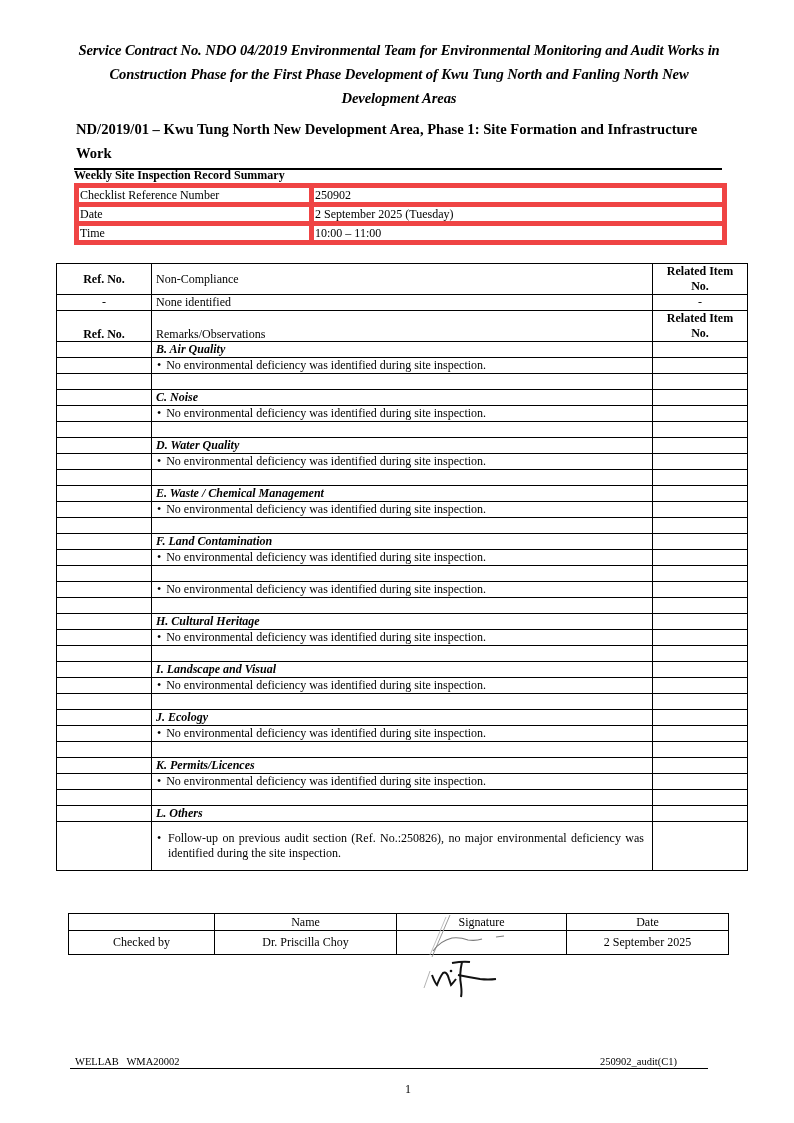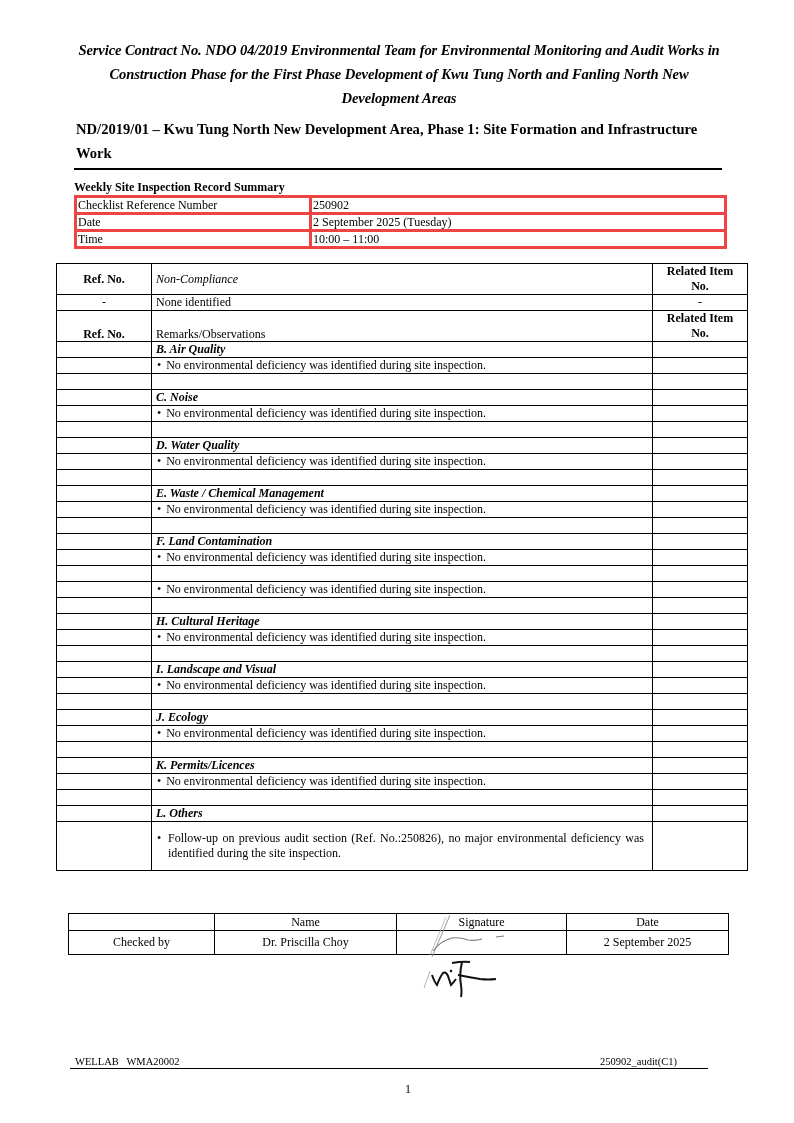--- a/index.html
+++ b/index.html
@@ -4,35 +4,35 @@
 <style>
   * { box-sizing: border-box; margin: 0; padding: 0; }
   html, body { width: 794px; height: 1123px; background: #ffffff; }
   body { position: relative; font-family: "Liberation Serif", serif; color: #000; overflow: hidden; }
 
   .header { position: absolute; left: 76px; top: 38px; width: 646px; }
   .header .title { font-style: italic; font-weight: bold; font-size: 14.6px; line-height: 24px; letter-spacing: -0.1px; text-align: center; }
   .header .subtitle { font-weight: bold; font-size: 14.6px; line-height: 24px; margin-top: 7px; }
   .header-rule { position: absolute; left: 74px; top: 168px; width: 648px; border-top: 2px solid #000; }
 
-  .summary { position: absolute; left: 74px; top: 180px; width: 693px; }
+  .summary { position: absolute; left: 74px; top: 168px; width: 693px; }
   .summary .caption { font-weight: bold; font-size: 12px; line-height: 15px; }
   table { border-collapse: collapse; }
   .summary table { width: 653px; font-size: 12px; }
-  .summary td { border: 3px solid #ef4444; height: 16px; line-height: 14px; padding: 0 1px; vertical-align: top; }
+  .summary td { border: 5px solid #ef4444; height: 16px; line-height: 14px; padding: 0 1px; vertical-align: top; }
   .summary td.k { width: 235px; }
   .summary table { border: 1.5px solid #000; }
 
   .main { position: absolute; left: 56px; top: 263px; width: 692px; }
   .main table { width: 692px; font-size: 12px; border: 1.5px solid #000; }
   .main td { border: 1px solid #000; height: 16px; line-height: 14px; padding: 0 4px; vertical-align: top; }
   .main td.ref { width: 95px; text-align: center; }
   .main td.rel { width: 95px; text-align: center; }
   .main .hdr td { font-weight: bold; }
-  .main .hdr td.mid { font-weight: normal; vertical-align: middle; font-style: italic; }
+  .main .hdr td.mid { font-weight: normal; vertical-align: middle; }
   .main .hdr2 td { vertical-align: bottom; }
   .main .hdr2 td.mid { font-weight: normal; }
   .main .hdr td.ref, .main .hdr2 td.ref { font-weight: bold; }
   .main .hdr td.rel, .main .hdr2 td.rel { font-weight: bold; line-height: 15px; }
   .main .sec td.mid { font-style: italic; font-weight: bold; }
   .main .blank td { height: 16px; }
   .bullet::before { content: "\2022"; margin-right: 5px; margin-left: 1px; }
   .main tr.others-body td { height: 49px; vertical-align: middle; }
   .others-text { display: flex; text-align: justify; padding-right: 4px; line-height: 15px; }
   .others-text .dot { flex: 0 0 auto; width: 12px; padding-left: 1px; }

